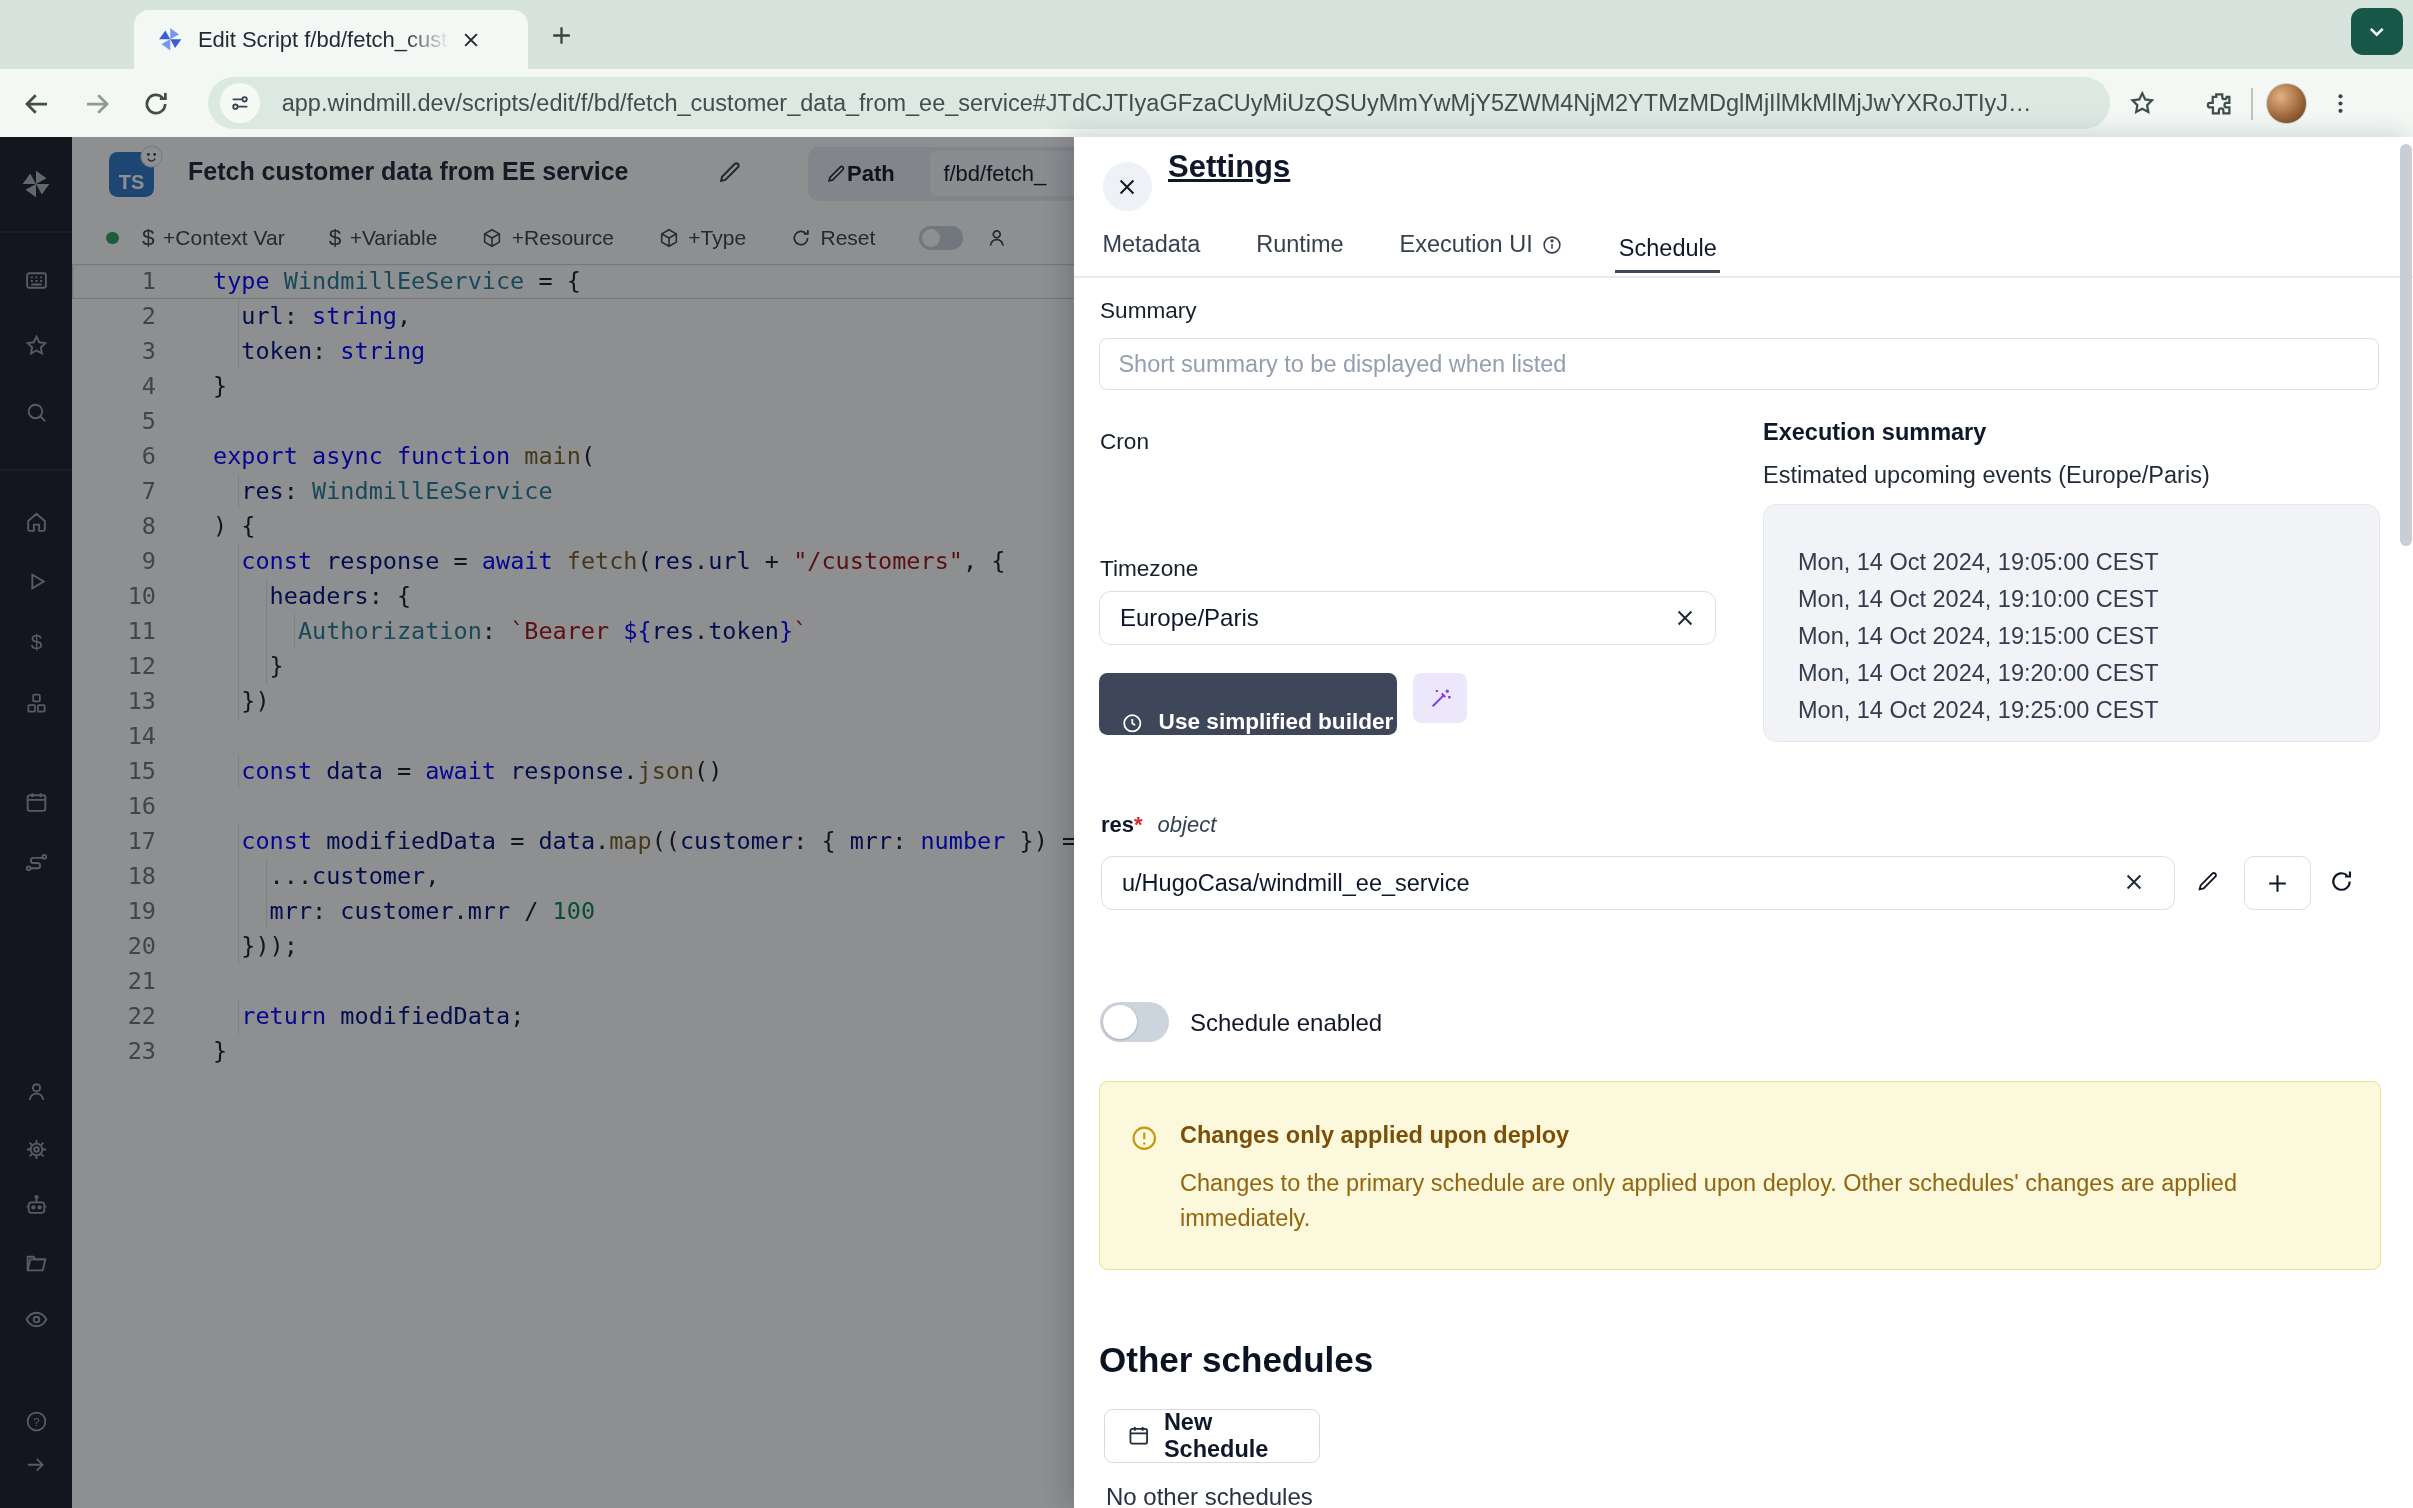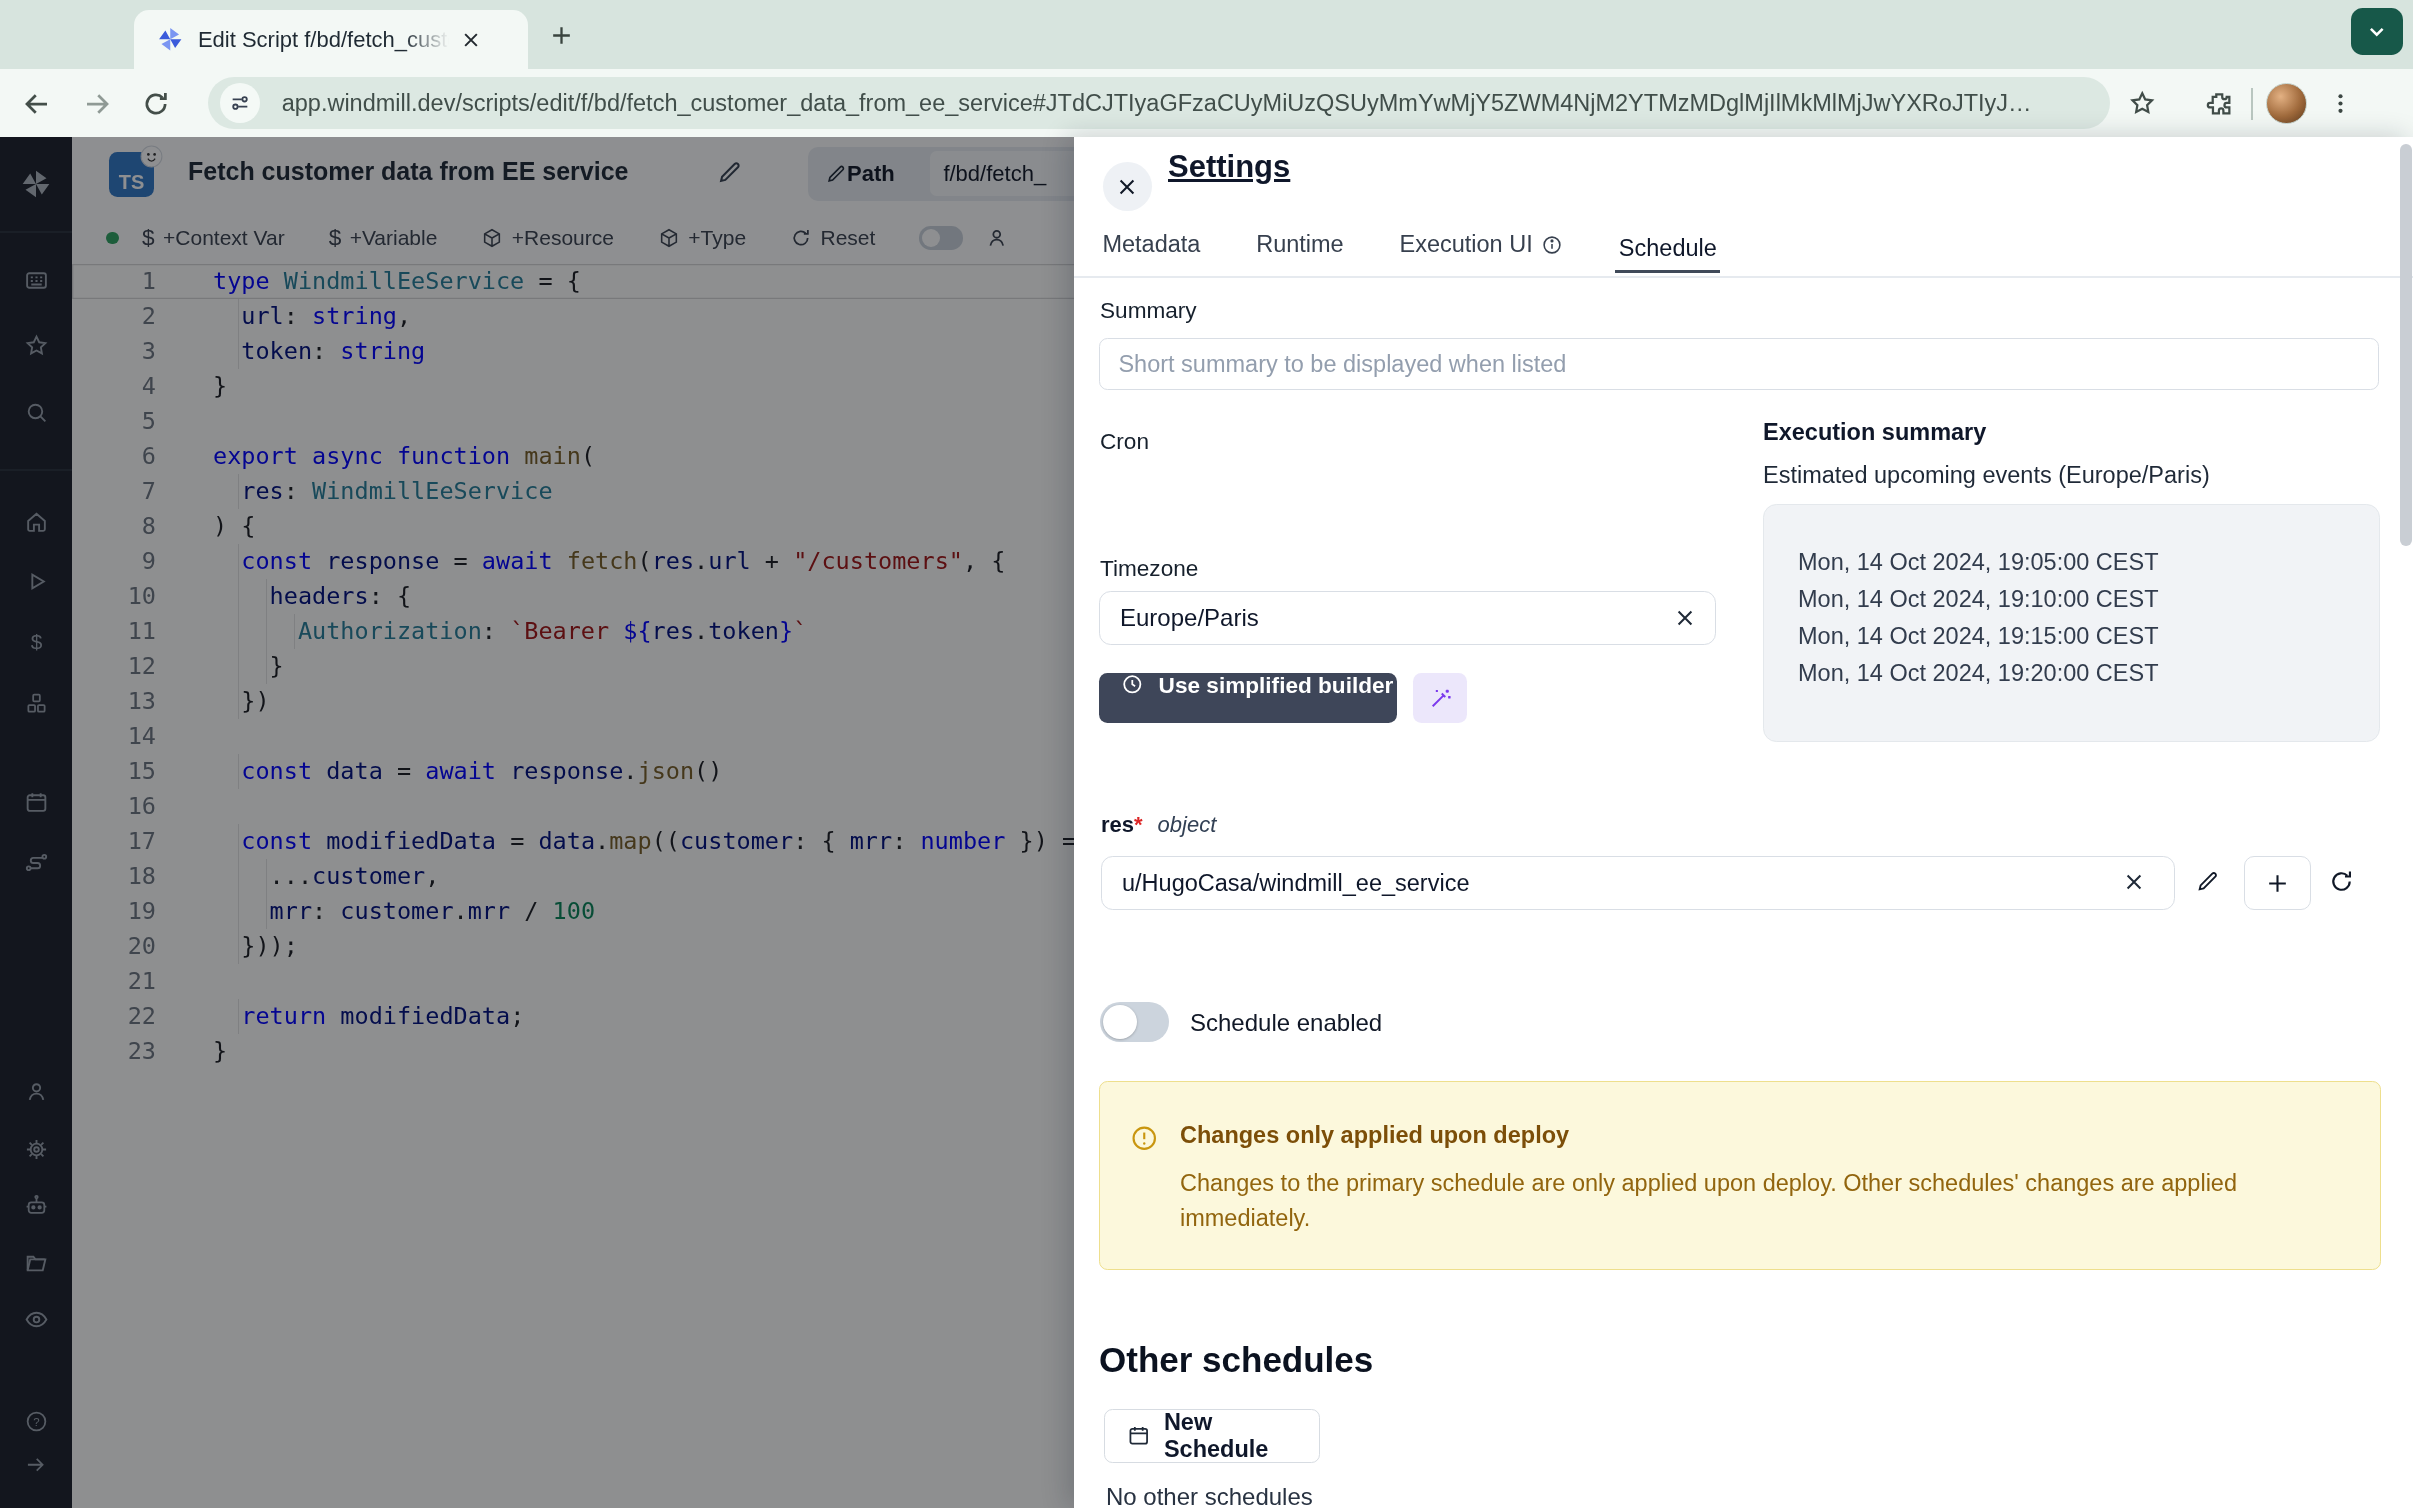--- a/index.html
+++ b/index.html
@@ -62,21 +62,21 @@
   .drawer{position:absolute;left:1074px;top:0;width:1340px;height:1371px;background:#fff;z-index:10;box-shadow:-8.4px 0 25px rgba(15,23,42,.2);overflow:hidden;}
   .close-btn{position:absolute;left:28.5px;top:25px;width:49px;height:49px;border-radius:50%;background:#eef1f5;display:flex;align-items:center;justify-content:center;}
   .drawer-title{position:absolute;left:94px;top:12px;font-size:31px;font-weight:bold;color:#0f172a;text-decoration:underline;}
   .tabs-border{position:absolute;left:0;top:139px;width:1340px;height:1.7px;background:#e6eaef;}
   .tabs-row{position:absolute;left:25px;top:94px;display:flex;gap:49px;}
   .tab-item{font-size:23.5px;color:#37404e;padding:0 3.4px 15px 3.4px;white-space:nowrap;display:flex;align-items:center;gap:8.4px;}
   .tab-item.active{color:#0f172a;border-bottom:3.4px solid #404a59;padding-bottom:4px;}
   .flabel{position:absolute;left:26px;font-size:22.6px;color:#16202c;}
   .inp{position:absolute;border:1.3px solid #d9dee5;border-radius:8.4px;background:#fff;font-family:"Liberation Sans",sans-serif;color:#0f172a;box-sizing:border-box;}
   .inp::placeholder{color:#939eae;}
-  .btn-dark{position:absolute;left:25px;top:536px;width:298px;height:50px;border-radius:8.4px;background:#3e4659;display:flex;align-items:flex-start;color:#fff;}
+  .btn-dark{position:absolute;left:25px;top:536px;width:298px;height:62px;border-radius:8.4px;background:#3e4659;display:flex;align-items:flex-end;color:#fff;}
   .btn-magic{position:absolute;left:339px;top:536px;width:54px;height:50px;border-radius:8.4px;background:#ece7fb;display:flex;align-items:center;justify-content:center;}
   .exec-title{position:absolute;left:689px;top:282px;font-size:23.5px;font-weight:bold;color:#0f172a;}
   .exec-sub{position:absolute;left:689px;top:325px;font-size:23.5px;color:#1f2937;}
   .events-box{position:absolute;left:689px;top:367px;width:617px;height:238px;background:#f1f3f6;border:1.3px solid #e4e8ec;border-radius:13.4px;box-sizing:border-box;padding:39px 0 0 34px;}
   .event{font-size:23.5px;color:#323c4d;line-height:37px;}
   .res-label{position:absolute;left:27px;top:675px;display:flex;align-items:baseline;gap:15px;}
   .x-ic{position:absolute;top:50%;transform:translateY(-50%);}
   .icon-btn{position:absolute;display:flex;align-items:center;justify-content:center;}
   .plus-btn{position:absolute;left:1170px;top:719px;width:67px;height:54px;border-radius:10px;border:1.3px solid #d9dee5;box-sizing:border-box;display:flex;align-items:center;justify-content:center;}
   .toggle{position:absolute;left:26px;top:865px;width:69px;height:40px;border-radius:20px;background:#ccd4dd;}
@@ -503,20 +503,21 @@
         </svg>
     </div>
 
     <div class="exec-title">Execution summary</div>
     <div class="exec-sub">Estimated upcoming events (Europe/Paris)</div>
     <div class="events-box">
         <div class="event">Mon, 14 Oct 2024, 19:05:00 CEST</div>
         <div class="event">Mon, 14 Oct 2024, 19:10:00 CEST</div>
         <div class="event">Mon, 14 Oct 2024, 19:15:00 CEST</div>
         <div class="event">Mon, 14 Oct 2024, 19:20:00 CEST</div>
+        <div class="event">Mon, 14 Oct 2024, 19:25:00 CEST</div>
       </div>
 
     <div class="res-label">
       <span style="font-size:22px;font-weight:bold;color:#0f172a"><span>res</span><span style="color:#dc2626">*</span></span>
       <span style="font-size:22px;font-style:italic;color:#334155">object</span>
     </div>
     <div class="abs" style="left:0;top:0">
       <input class="inp" style="left: 27px; top: 719px; width: 1074px; height: 54px; border-radius: 11.7px; font-size: 23.5px; padding: 0px 59px 0px 20px;" value="u/HugoCasa/windmill_ee_service">
       <span class="icon-btn" style="left:1049px;top:734px">
         <svg width="22" height="22" viewBox="0 0 24 24" stroke="#1f2937" stroke-width="2.2" fill="none">

